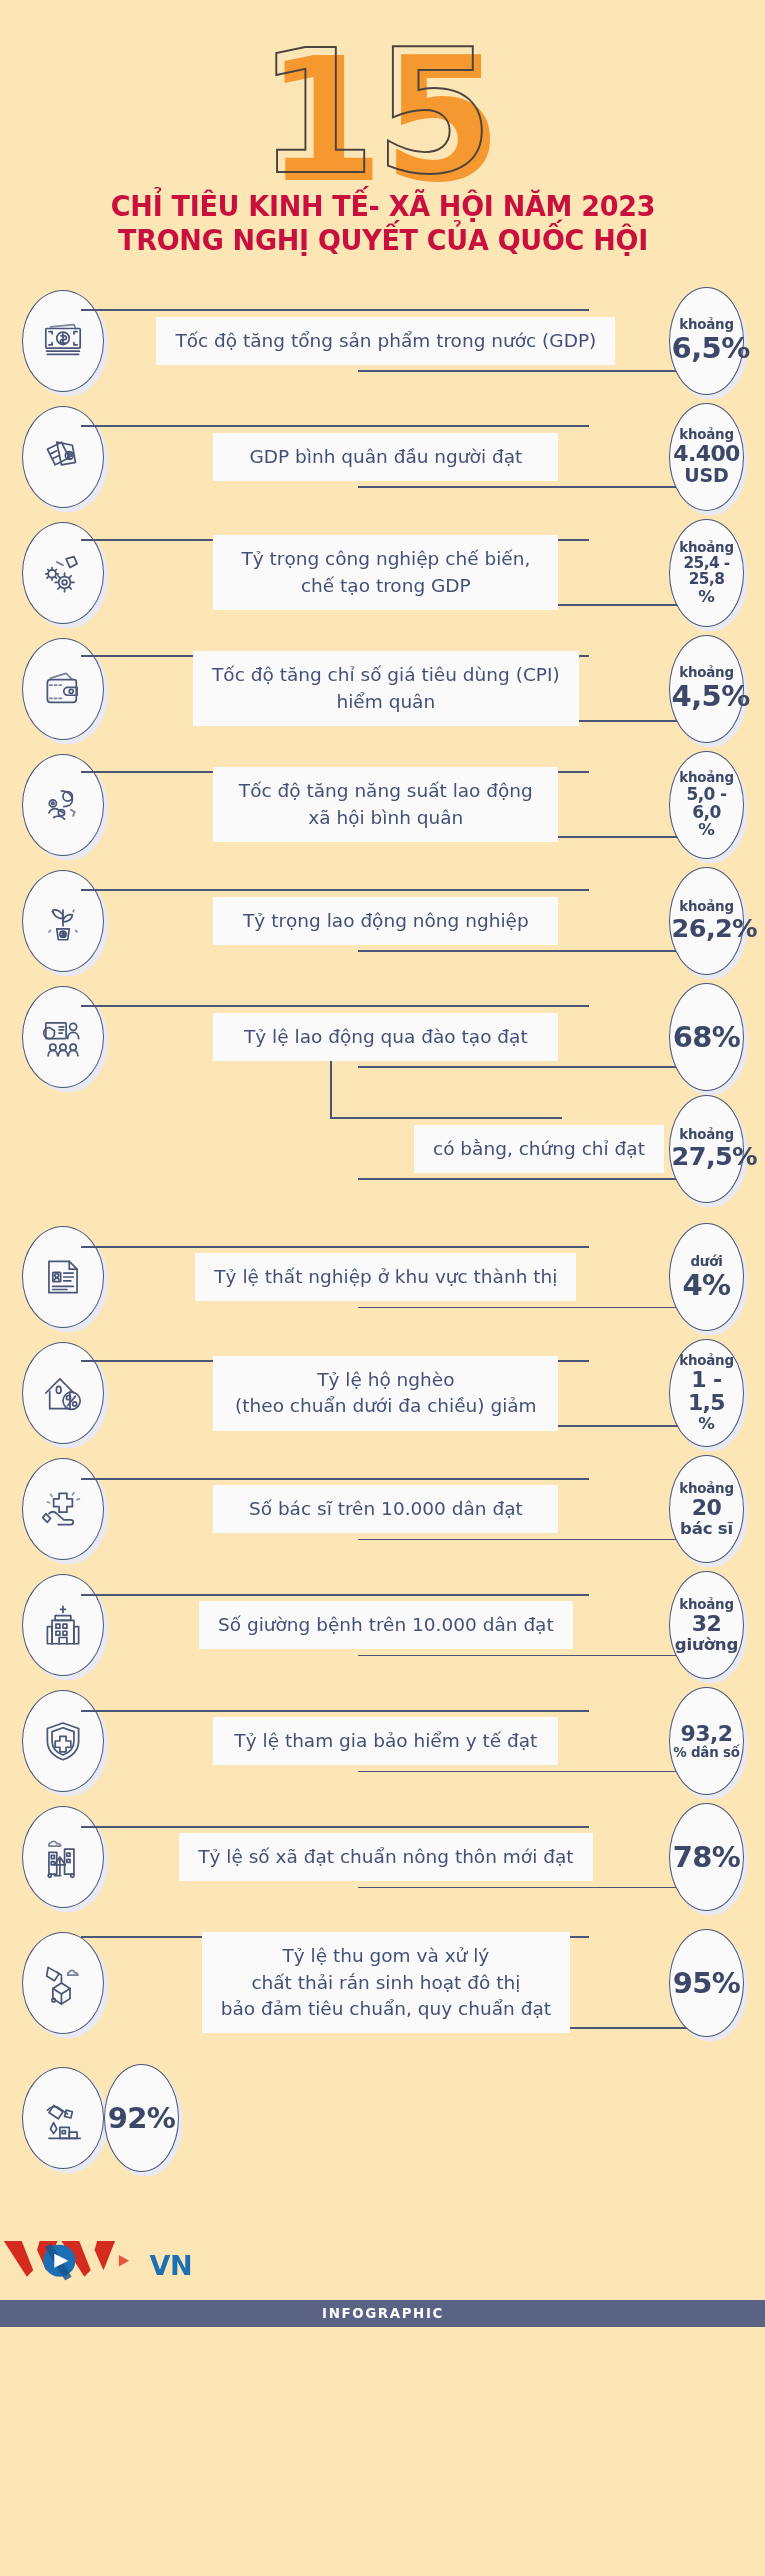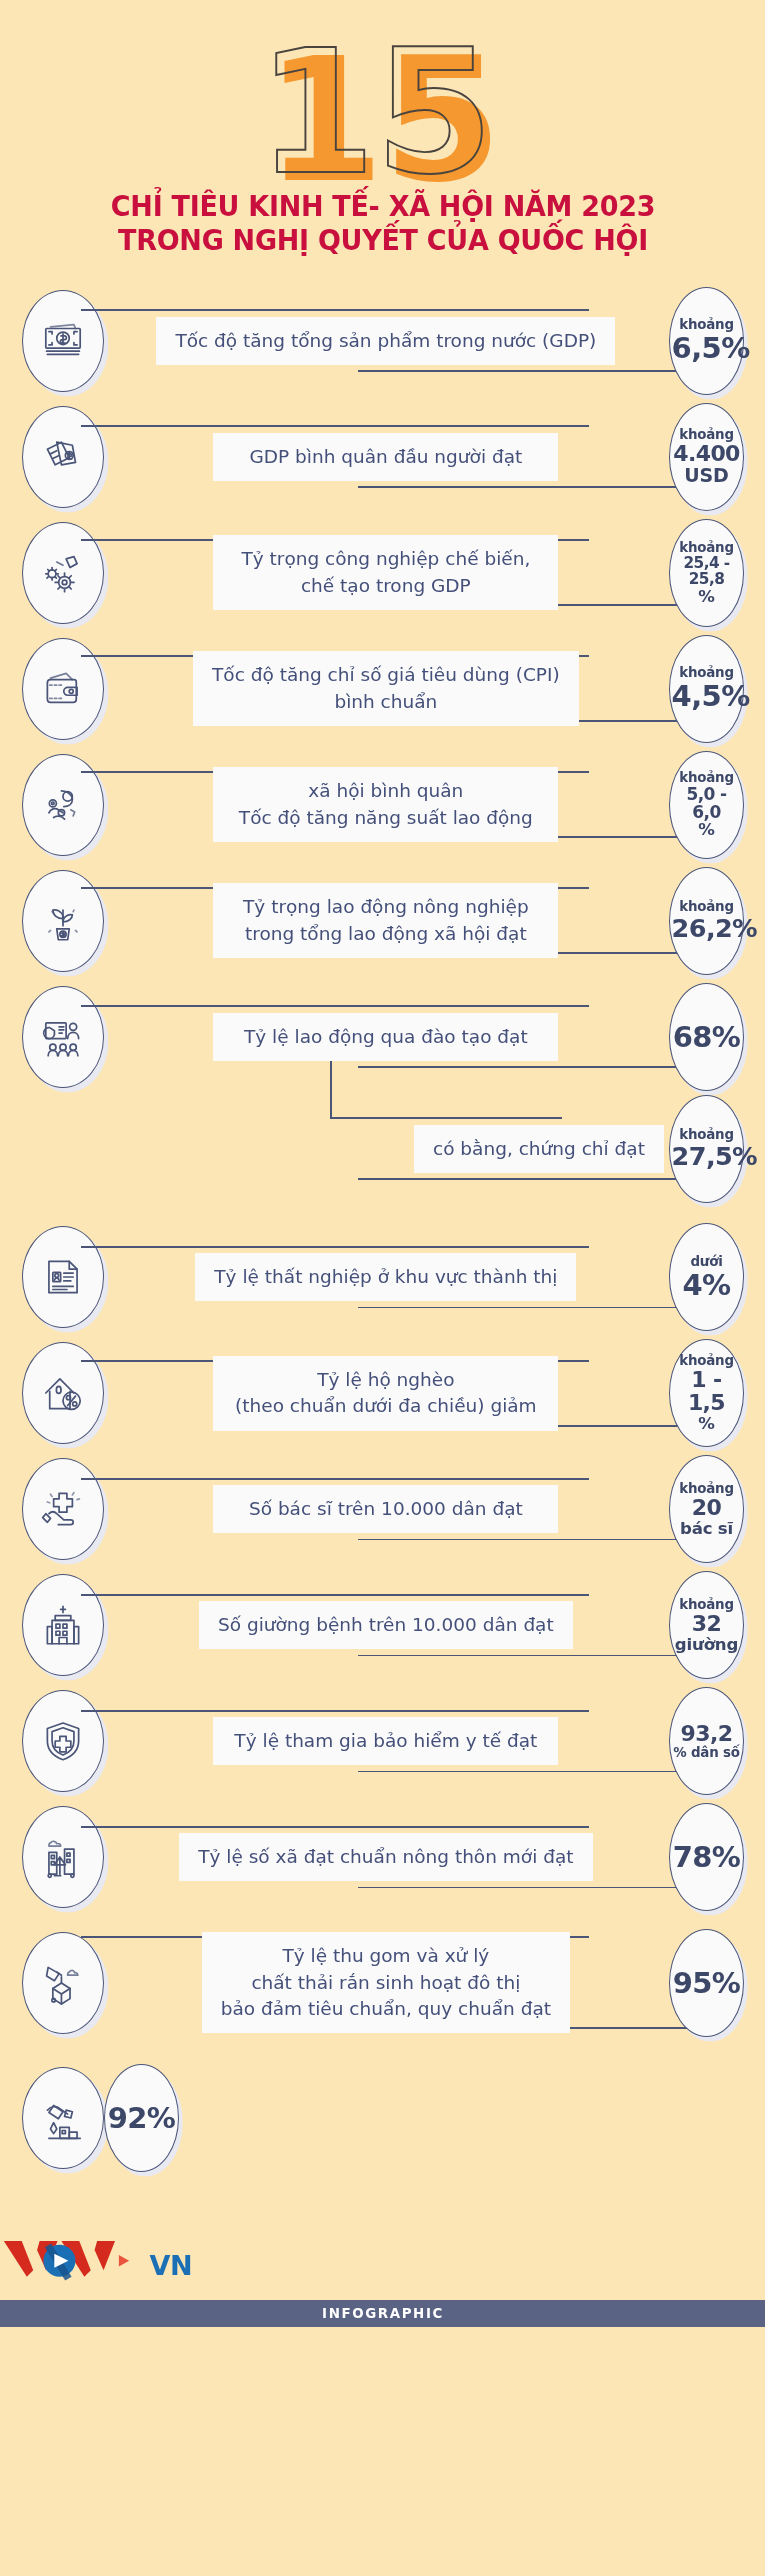--- a/index.html
+++ b/index.html
@@ -384,21 +384,21 @@
         <path d="M16 18l20-6 8 8" opacity=".75"></path>
         <path d="M15 27h18" stroke-dasharray="3 3" opacity=".7"></path>
         <path d="M15 44h18" stroke-dasharray="3 3" opacity=".7"></path>
       </svg>
     </div>
     <div class="center">
       <span class="rule top"></span>
       <span class="rule bottom"></span>
       <div class="label-card">
         <span class="l">Tốc độ tăng chỉ số giá tiêu dùng (CPI)</span>
-        <span class="l">bình chuẩn</span>
+        <span class="l">hiểm quân</span>
       </div>
     </div>
     <div class="badge-val">
       <span class="oval shadow"></span>
       <span class="oval face"></span>
       <div class="val-inner v-xl">
         <span class="pre">khoảng</span>
         <span class="main">4,5%</span>
       </div>
     </div>
@@ -416,22 +416,22 @@
         <path d="M14 42c2-5 8-7 12-4l6 4"></path>
         <path d="M20 48c4-3 10-2 14 2"></path>
         <circle cx="30" cy="42" r="4"></circle>
         <path d="M42 38l5 3-2 5" opacity=".75"></path>
       </svg>
     </div>
     <div class="center">
       <span class="rule top"></span>
       <span class="rule bottom"></span>
       <div class="label-card">
+        <span class="l">Tốc độ tăng năng suất lao động</span>
         <span class="l">xã hội bình quân</span>
-        <span class="l">Tốc độ tăng năng suất lao động</span>
       </div>
     </div>
     <div class="badge-val">
       <span class="oval shadow"></span>
       <span class="oval face"></span>
       <div class="val-inner v-sm">
         <span class="pre">khoảng</span>
         <span class="main">5,0 - 6,0</span>
         <span class="unit u-md">%</span>
       </div>
@@ -450,21 +450,20 @@
         <circle cx="32" cy="49" r="4"></circle>
         <path d="M32 46v6M30.5 47.5h2.5a1.3 1.3 0 010 2.6h-1.5a1.3 1.3 0 000 2.6h2.5"></path>
         <path d="M18 20l2 2M46 18l-1 2M16 44l-2 2M48 44l2 2" opacity=".65"></path>
       </svg>
     </div>
     <div class="center">
       <span class="rule top"></span>
       <span class="rule bottom"></span>
       <div class="label-card">
         <span class="l">Tỷ trọng lao động nông nghiệp</span>
-        <span class="l">trong tổng lao động xã hội đạt</span>
       </div>
     </div>
     <div class="badge-val">
       <span class="oval shadow"></span>
       <span class="oval face"></span>
       <div class="val-inner v-lg">
         <span class="pre">khoảng</span>
         <span class="main">26,2%</span>
       </div>
     </div>

